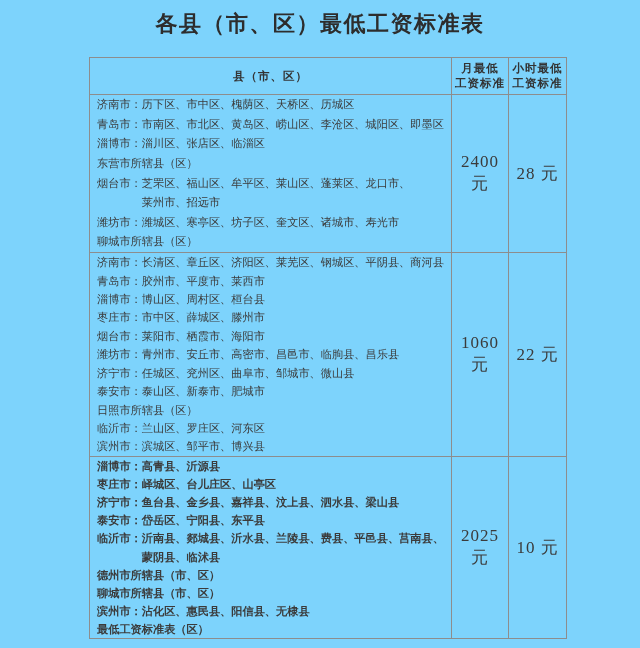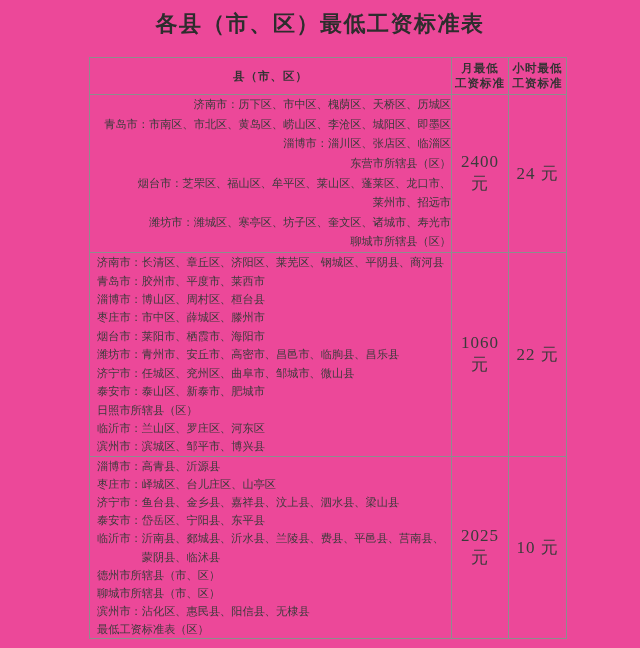--- a/index.html
+++ b/index.html
@@ -1,18 +1,18 @@
 <!DOCTYPE html>
 <html><head>
 <meta charset="utf-8">
 <style>
   html,body { margin:0; padding:0; background:#ffffff; }
   .page {
     position:relative; width:640px; height:648px;
-    background:#ec4899; overflow:hidden;
+    background:#7dd3fc; overflow:hidden;
     font-family:"Liberation Serif", serif; color:#3b3b3b;
   }
   .doc-title {
     position:absolute; top:9px; left:0; width:100%;
     text-align:center; font-size:22px; font-weight:bold;
     letter-spacing:1.5px; color:#2d2d2d; margin:0;
   }
   table.wage-table {
     position:absolute; left:89px; top:57px;
     border-collapse:collapse; table-layout:fixed;
@@ -23,23 +23,23 @@
   .wage-table th, .wage-table td { border:1px solid #8d8d8d; padding:0; }
   .wage-table thead th {
     height:36px; font-size:11.5px; font-weight:bold; color:#333;
     text-align:center; vertical-align:middle;
     white-space:pre-line; line-height:15px; letter-spacing:1px;
   }
   td.names {
     vertical-align:middle; padding-left:7px; font-size:11.2px; color:#3b3b3b;
   }
   td.names .line { white-space:pre; }
-  tr.group-0 td.names { height:157px;text-align:right; }
+  tr.group-0 td.names { height:157px; }
   tr.group-1 td.names { height:203px; }
-  tr.group-2 td.names { height:181px; }
+  tr.group-2 td.names { height:181px;font-weight:bold; }
   tr.group-0 .line { line-height:19.6px; }
   tr.group-1 .line { line-height:18.4px; }
   tr.group-2 .line { line-height:18.1px; }
   td.val {
     text-align:center; vertical-align:middle;
     font-size:17px; letter-spacing:1px; color:#3b3b3b;
   }
 </style>
 </head>
 <body>
@@ -68,21 +68,21 @@
             <div class="line">济南市：历下区、市中区、槐荫区、天桥区、历城区</div>
             <div class="line">青岛市：市南区、市北区、黄岛区、崂山区、李沧区、城阳区、即墨区</div>
             <div class="line">淄博市：淄川区、张店区、临淄区</div>
             <div class="line">东营市所辖县（区）</div>
             <div class="line">烟台市：芝罘区、福山区、牟平区、莱山区、蓬莱区、龙口市、</div>
             <div class="line">　　　　莱州市、招远市</div>
             <div class="line">潍坊市：潍城区、寒亭区、坊子区、奎文区、诸城市、寿光市</div>
             <div class="line">聊城市所辖县（区）</div>
           </td>
           <td class="val">2400 元</td>
-          <td class="val">24 元</td>
+          <td class="val">28 元</td>
         </tr>
         <tr class="group-1">
           <td class="names">
             <div class="line">济南市：长清区、章丘区、济阳区、莱芜区、钢城区、平阴县、商河县</div>
             <div class="line">青岛市：胶州市、平度市、莱西市</div>
             <div class="line">淄博市：博山区、周村区、桓台县</div>
             <div class="line">枣庄市：市中区、薛城区、滕州市</div>
             <div class="line">烟台市：莱阳市、栖霞市、海阳市</div>
             <div class="line">潍坊市：青州市、安丘市、高密市、昌邑市、临朐县、昌乐县</div>
             <div class="line">济宁市：任城区、兖州区、曲阜市、邹城市、微山县</div>

